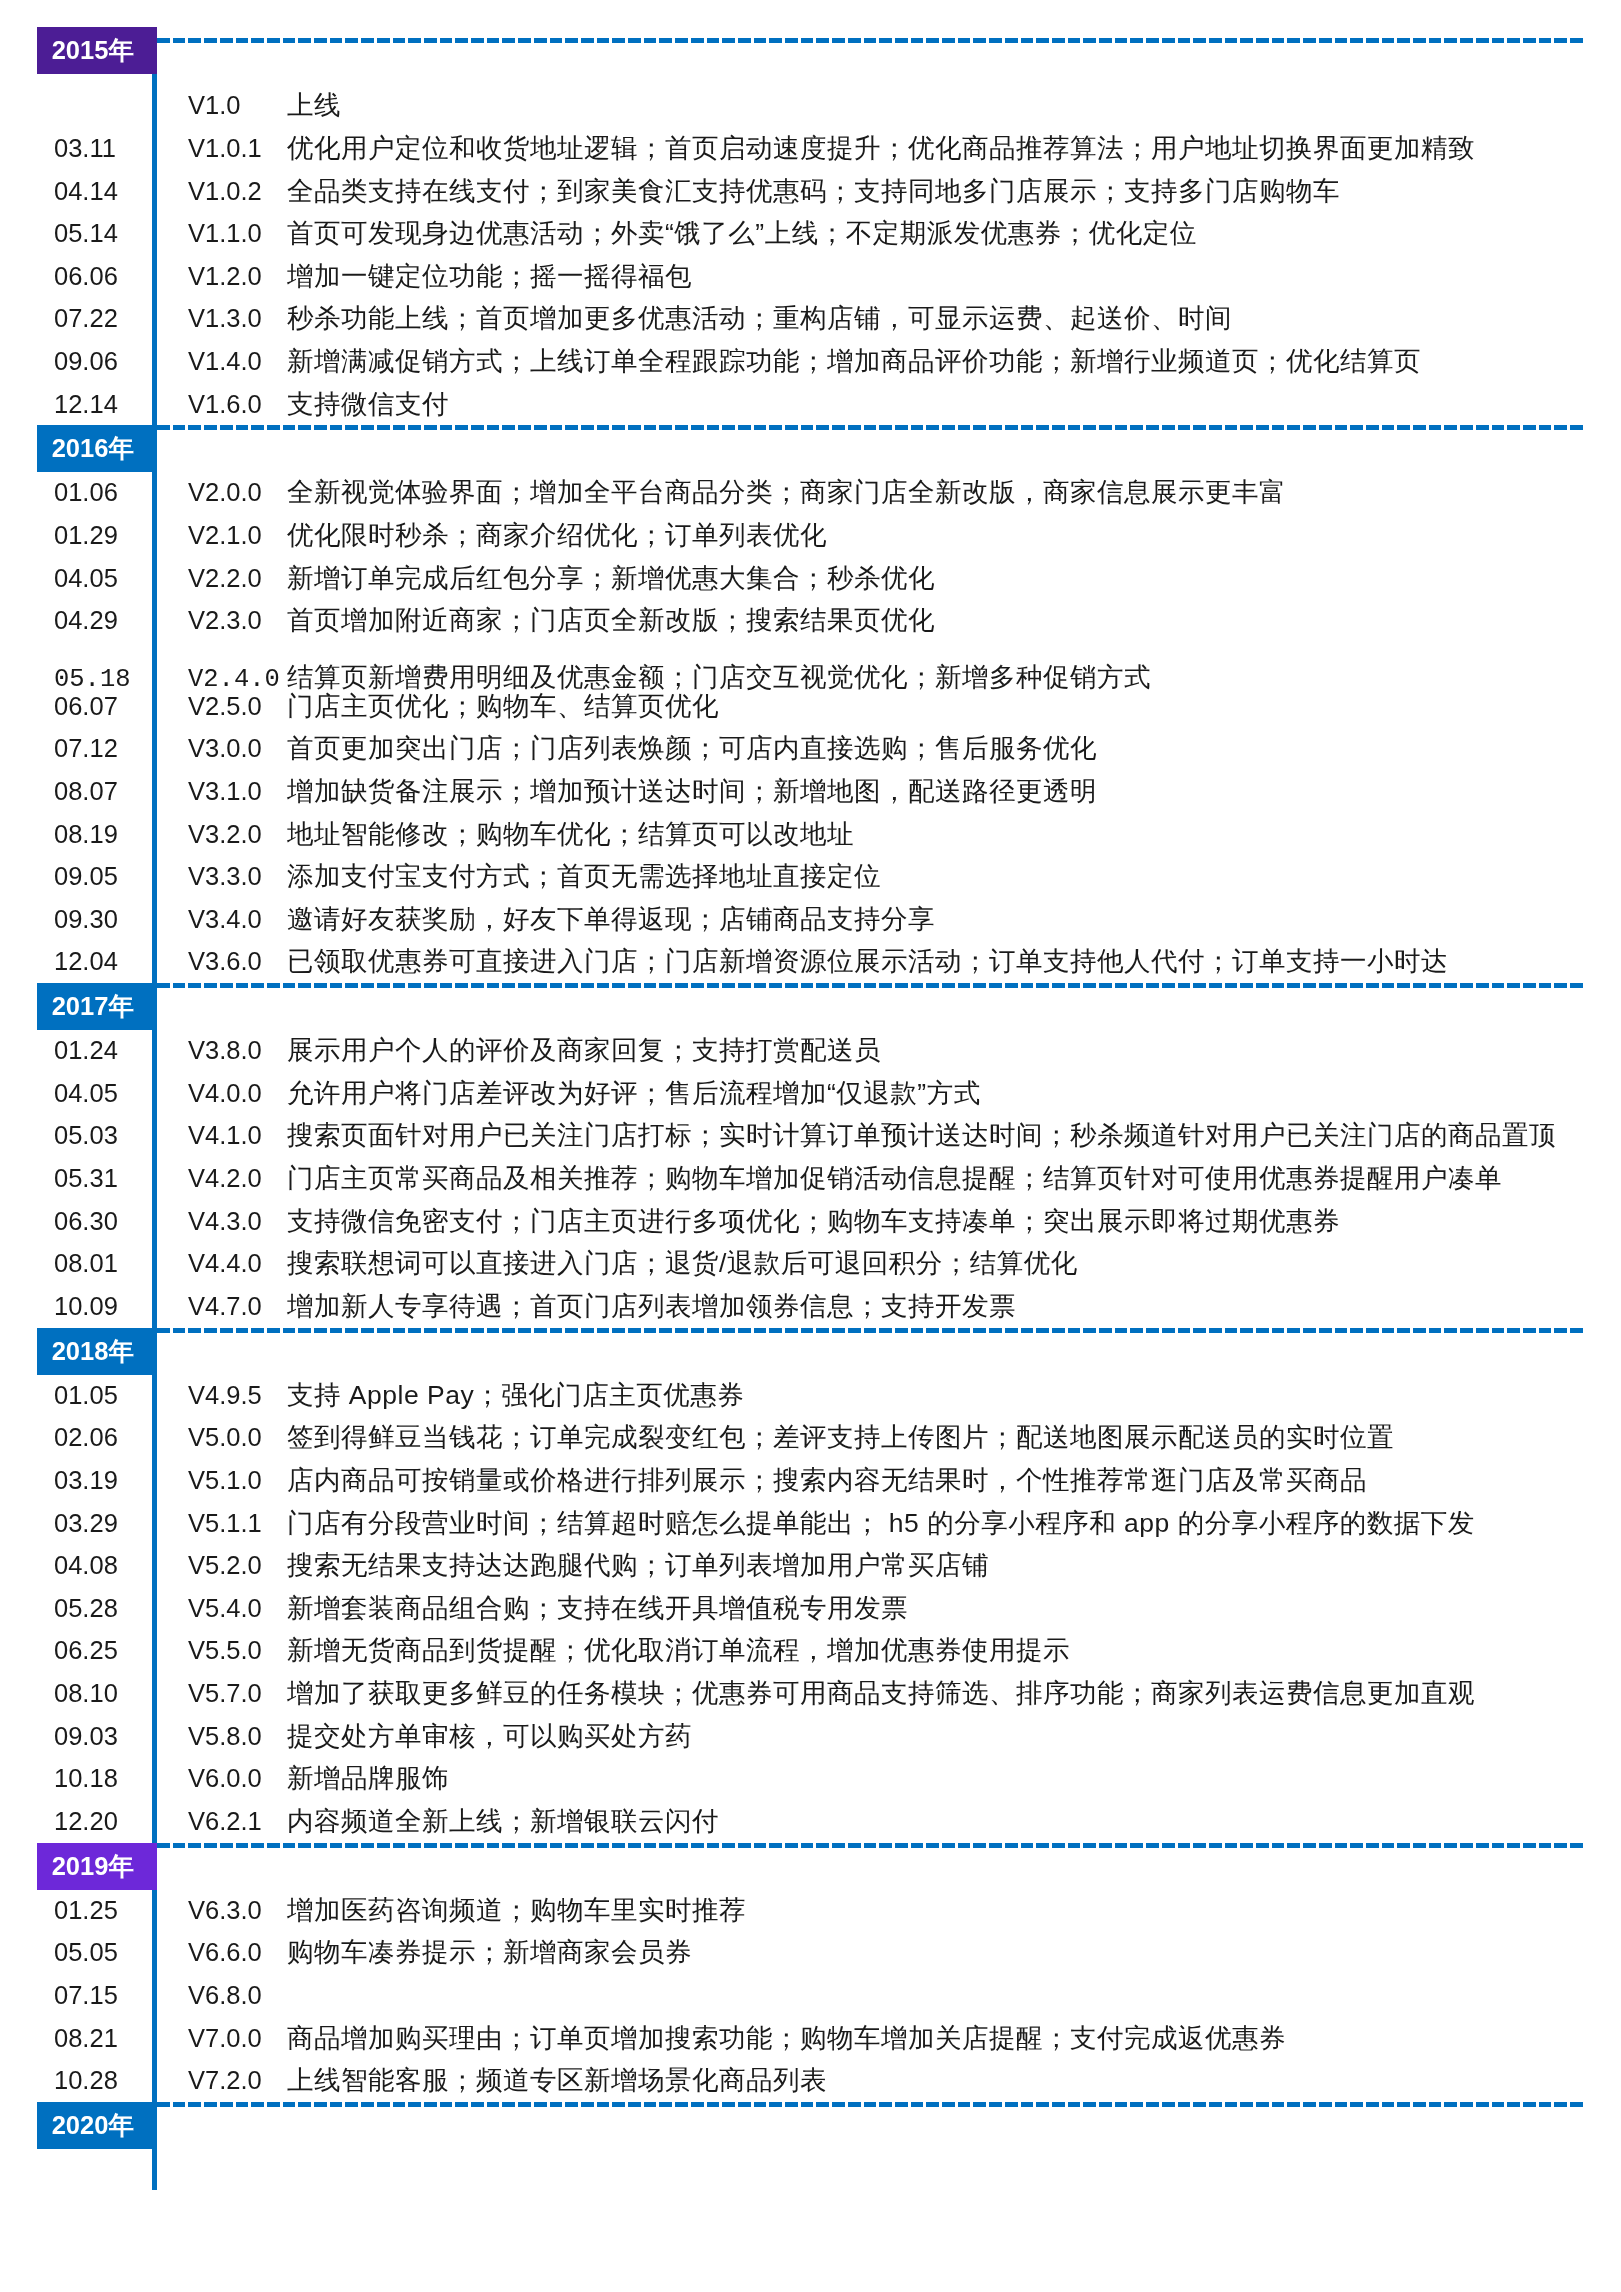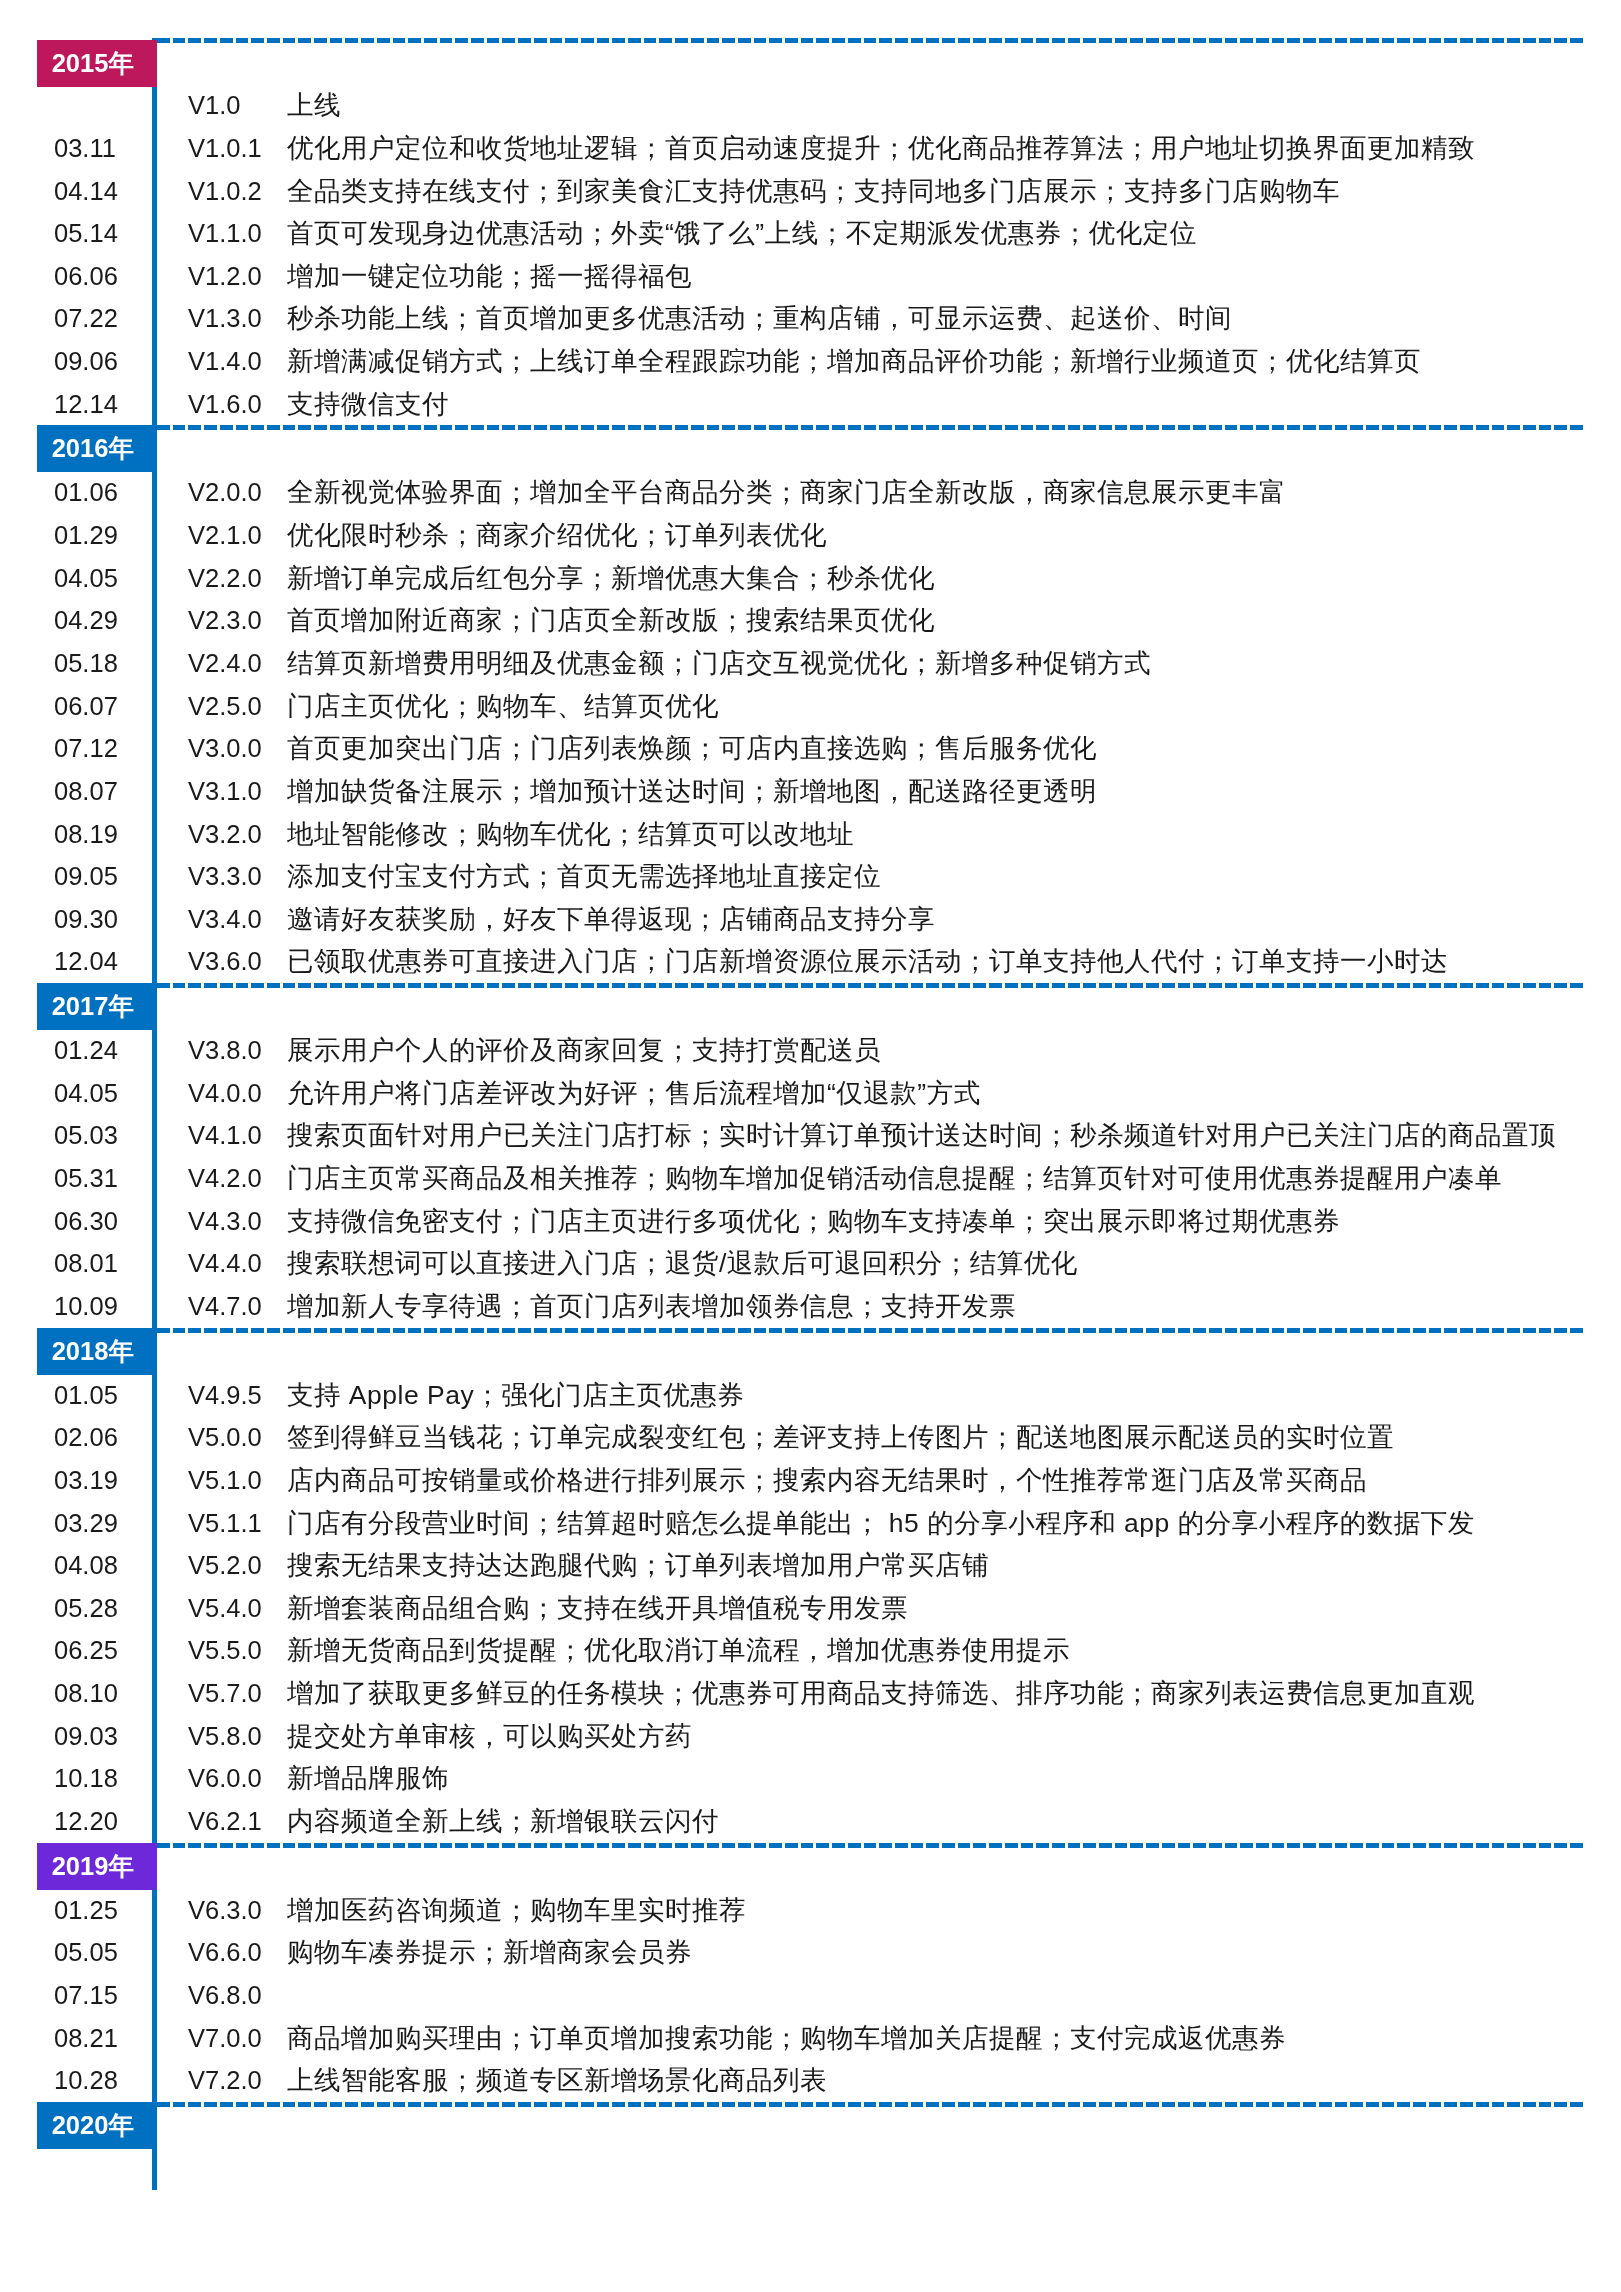--- a/index.html
+++ b/index.html
@@ -17,21 +17,21 @@
   .row .ver  { position:absolute; left:188px; top:0; font-size:25.5px; line-height:39px; white-space:nowrap; }
   .row .desc { position:absolute; left:287px; top:0; font-size:26.5px; line-height:39px; white-space:nowrap; letter-spacing:0.5px; }
 </style>
 </head>
 <body>
 
 <div id="timeline">
   <div class="vline" style="top: 38px; height: 2152px; background: rgb(0, 112, 192);"></div>
 
     <div class="dash-line" style="top: 38px;"></div>
-    <div class="year-box" style="top: 40px; background: #be185d;">2015年</div>
+    <div class="year-box" style="top: 27px; background: #4c1d95;">2015年</div>
 
     <div class="row" style="top: 86px;">
       <span class="date"></span>
       <span class="ver">V1.0</span>
       <span class="desc">上线</span>
     </div>
 
     <div class="row" style="top: 129px;">
       <span class="date">03.11</span>
       <span class="ver">V1.0.1</span>
@@ -94,21 +94,21 @@
       <span class="ver">V2.2.0</span>
       <span class="desc">新增订单完成后红包分享；新增优惠大集合；秒杀优化</span>
     </div>
 
     <div class="row" style="top: 601px;">
       <span class="date">04.29</span>
       <span class="ver">V2.3.0</span>
       <span class="desc">首页增加附近商家；门店页全新改版；搜索结果页优化</span>
     </div>
 
-    <div class="row" style="top: 644px;">
+    <div class="row" style="top: 660px; font-family: Liberation Mono, monospace;">
       <span class="date">05.18</span>
       <span class="ver">V2.4.0</span>
       <span class="desc">结算页新增费用明细及优惠金额；门店交互视觉优化；新增多种促销方式</span>
     </div>
 
     <div class="row" style="top: 687px;">
       <span class="date">06.07</span>
       <span class="ver">V2.5.0</span>
       <span class="desc">门店主页优化；购物车、结算页优化</span>
     </div>

